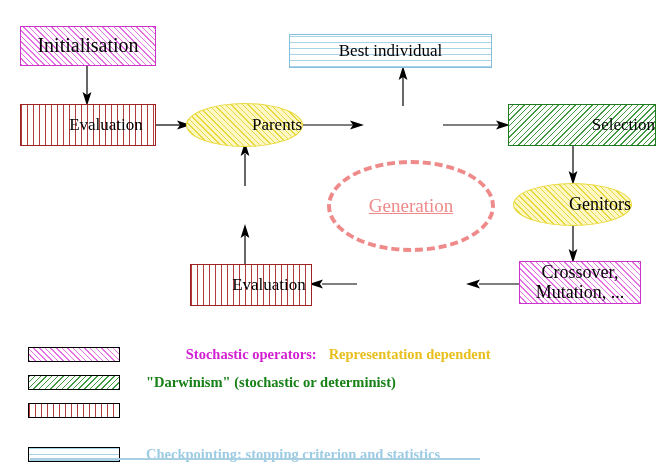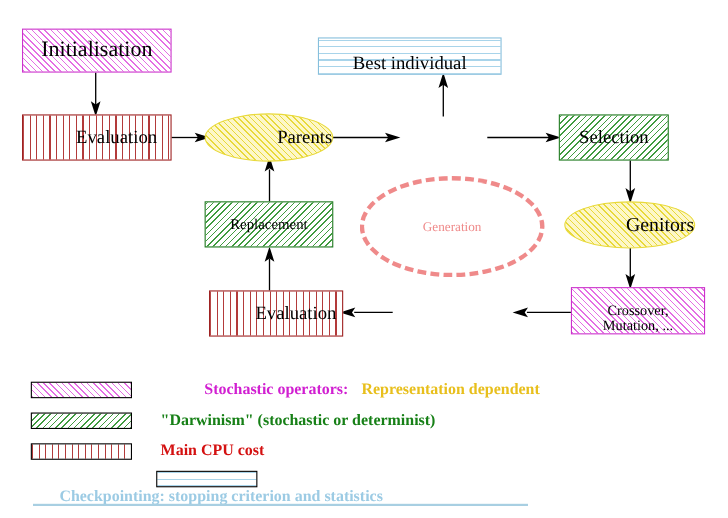--- a/index.html
+++ b/index.html
@@ -198,48 +198,45 @@
   </div>
 
   <div class="node rect fill-red" style="left:20px; top:104px; width:136px; height:42px; font-size:17px;">
     <span class="node-label">Evaluation</span>
   </div>
 
   <div class="node ellipse fill-yellow" style="left:186px; top:103px; width:117px; height:44px; font-size:17px;">
     <span class="node-label">Parents</span>
   </div>
 
-  <div class="node rect fill-blue" style="left:289px; top:34px; width:167px; height:34px; font-size:17px;align-items:flex-end;">
+  <div class="node rect fill-blue" style="left:289px; top:34px; width:203px; height:34px; font-size:17px;">
     <span class="node-label">Best individual</span>
   </div>
 
 
-  <div class="node rect fill-green" style="left:508px; top:104px; width:100px; height:42px; font-size:17px;">
+  <div class="node rect fill-green" style="left:508px; top:104px; width:148px; height:42px; font-size:17px;justify-content:flex-end;">
     <span class="node-label">Selection</span>
   </div>
 
   <div class="node ellipse fill-yellow" style="left:513px; top:183px; width:119px; height:43px; font-size:18px;">
     <span class="node-label">Genitors</span>
   </div>
 
-  <div class="node rect fill-magenta" style="left:519px; top:261px; width:122px; height:43px; font-size:13px;align-items:flex-end;">
+  <div class="node rect fill-magenta" style="left:519px; top:261px; width:122px; height:43px; font-size:18px;">
     <span class="node-label">Crossover,
 Mutation, ...</span>
   </div>
 
 
   <div class="node rect fill-red" style="left:190px; top:264px; width:122px; height:42px; font-size:17px;">
     <span class="node-label">Evaluation</span>
   </div>
 
-  <div class="node rect fill-green" style="left:186px; top:183px; width:117px; height:42px; font-size:13.5px;">
-    <span class="node-label">Replacement</span>
-  </div>
-
-  <div class="node ellipse fill-dashed-salmon" style="left:327px; top:160px; width:168px; height:92px; font-size:12px; z-index:2;">
+
+  <div class="node ellipse fill-dashed-salmon" style="left:327px; top:160px; width:168px; height:92px; font-size:19px; z-index:2;text-decoration:underline;">
     <span class="node-label">Generation</span>
   </div>
 
 </div>
 
 <div id="legend">
 
   <div class="legend-row" style="top:4px;">
     <span class="legend-swatch fill-magenta"></span>
     <span class="legend-text">
@@ -247,23 +244,22 @@
     </span>
   </div>
 
   <div class="legend-row" style="top:32px;">
     <span class="legend-swatch fill-green"></span>
     <span class="legend-text t-green">"Darwinism" (stochastic or determinist)</span>
   </div>
 
   <div class="legend-row" style="top:60px;">
     <span class="legend-swatch fill-red"></span>
-    <span class="legend-text t-red">Main CPU cost</span>
-  </div>
-
-  <div class="legend-row" style="top:88px;flex-direction:column;">
+  </div>
+
+  <div class="legend-row" style="top:104px;">
     <span class="legend-swatch fill-blue"></span>
     <span class="legend-text t-blue">Checkpointing: stopping criterion and statistics</span>
   </div>
 
 </div>
 
 <div id="bottom-rule"></div>
 
 </body></html>

